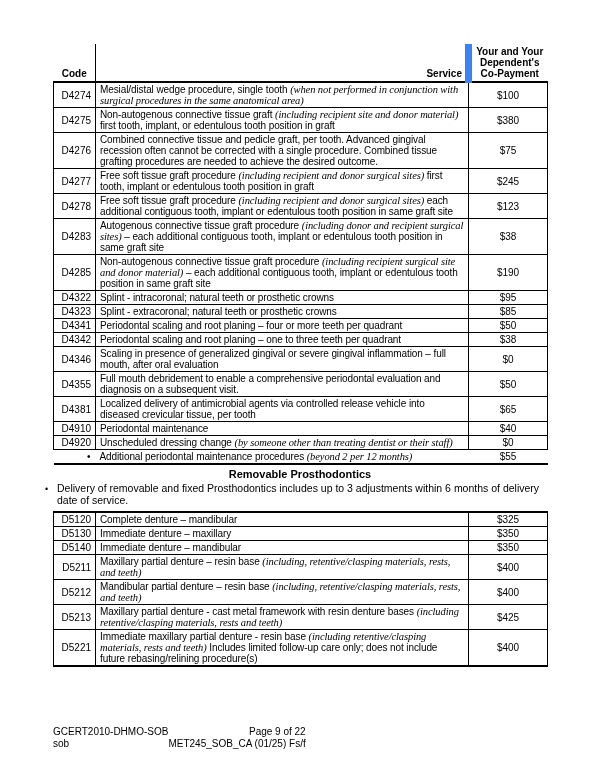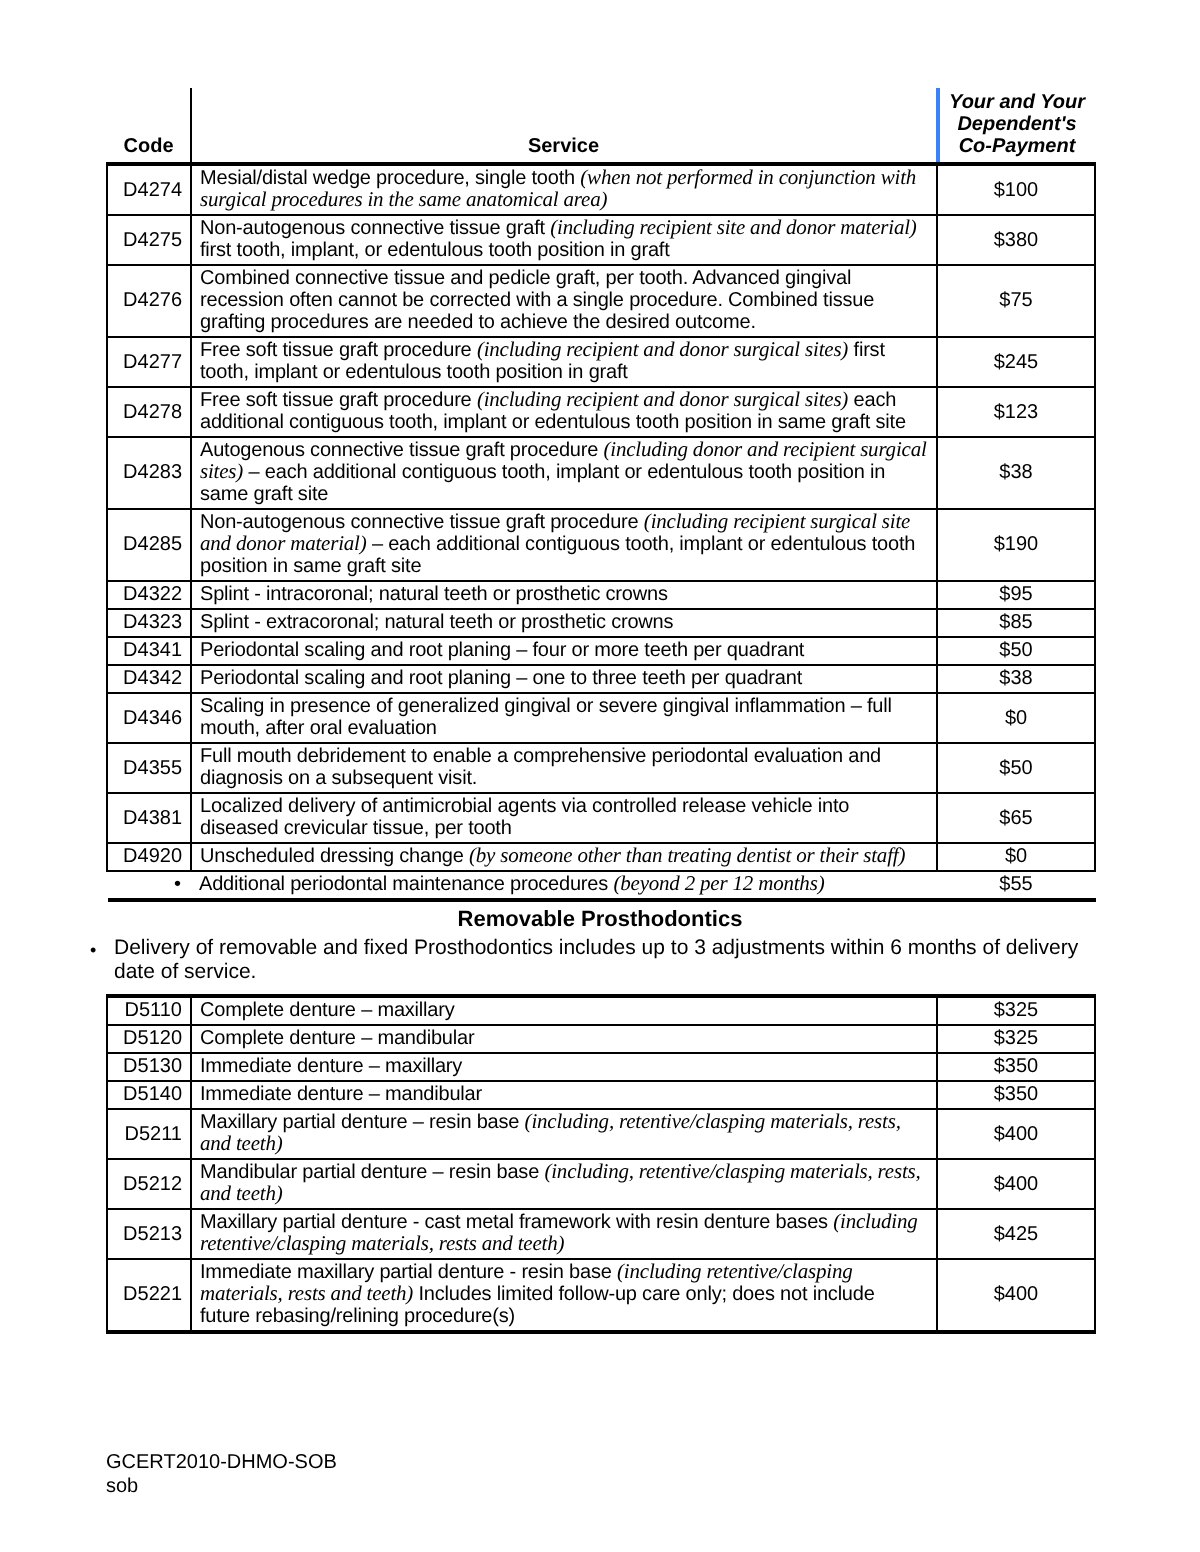--- a/index.html
+++ b/index.html
@@ -2,22 +2,22 @@
 <html><head>
 <meta charset="utf-8">
 <style>
   html,body{margin:0;padding:0;background:#fff;}
   body{width:600px;height:776px;position:relative;font-family:"Liberation Sans",sans-serif;color:#000;overflow:hidden;}
   .content{position:absolute;top:44px;left:53px;width:494px;}
   table.benefits{border-collapse:collapse;width:494px;table-layout:fixed;}
   col.c-code{width:42px;} col.c-serv{width:373px;} col.c-pay{width:79px;}
   thead th{font-size:10px;font-weight:bold;padding:2px 3px;border-bottom:2px solid #000;}
   th.h-code{text-align:center;vertical-align:bottom;}
-  th.h-serv{text-align:center;vertical-align:bottom;border-left:1px solid #000;}
-  th.h-pay{text-align:center;vertical-align:middle;border-left:2px solid #3b82f6;white-space:pre-line;line-height:11px;font-style:italic;}
+  th.h-serv{text-align:right;vertical-align:bottom;border-left:1px solid #000;}
+  th.h-pay{text-align:center;vertical-align:middle;border-left:7px solid #3b82f6;white-space:pre-line;line-height:11px;}
   tbody td{border:1px solid #000;font-size:10px;line-height:11px;padding:1px 4px;}
   td.col-code{vertical-align:middle;text-align:right;padding-left:3px;}
   td.col-service{vertical-align:top;letter-spacing:-0.1px;margin-left:48px;}
   td.col-copay{vertical-align:middle;text-align:center;margin-left:32px;}
   .it{font-family:"Liberation Serif",serif;font-style:italic;font-size:10.5px;}
   table.t1 tbody tr:first-child td{border-top:2px solid #000;}
   tr.bullet-row td{border-left:none;border-right:none;border-bottom:2px solid #000;}
   tr.bullet-row td.col-code{text-align:right;padding-right:5px;}
   table.t2{border-top:2px solid #000;border-bottom:2px solid #000;margin-top:1px;}
   .section-title{font-size:11px;font-weight:bold;text-align:center;margin:3px 0 2px 0;}
@@ -112,20 +112,25 @@
           <td class="col-code">D4355</td>
           <td class="col-service"><span>Full mouth debridement to enable a comprehensive periodontal evaluation and diagnosis on a subsequent visit.</span></td>
           <td class="col-copay">$50</td>
         </tr>
         <tr>
           <td class="col-code">D4381</td>
           <td class="col-service"><span>Localized delivery of antimicrobial agents via controlled release vehicle into diseased crevicular tissue, per tooth</span></td>
           <td class="col-copay">$65</td>
         </tr>
         <tr>
+          <td class="col-code">D4910</td>
+          <td class="col-service"><span>Periodontal maintenance</span></td>
+          <td class="col-copay">$40</td>
+        </tr>
+        <tr>
           <td class="col-code">D4920</td>
           <td class="col-service"><span>Unscheduled dressing change </span><span class="it">(by someone other than treating dentist or their staff)</span></td>
           <td class="col-copay">$0</td>
         </tr>
         <tr class="bullet-row">
           <td class="col-code">•</td>
           <td class="col-service"><span>Additional periodontal maintenance procedures </span><span class="it">(beyond 2 per 12 months)</span></td>
           <td class="col-copay">$55</td>
         </tr>
       </tbody>
@@ -139,25 +144,20 @@
   </div>
 
   <table class="benefits t2">
     <colgroup>
         <col class="c-code">
         <col class="c-serv">
         <col class="c-pay">
       </colgroup>
     <tbody>
         <tr>
-          <td class="col-code">D5110</td>
-          <td class="col-service"><span>Complete denture – maxillary</span></td>
-          <td class="col-copay">$325</td>
-        </tr>
-        <tr>
           <td class="col-code">D5120</td>
           <td class="col-service"><span>Complete denture – mandibular</span></td>
           <td class="col-copay">$325</td>
         </tr>
         <tr>
           <td class="col-code">D5130</td>
           <td class="col-service"><span>Immediate denture – maxillary</span></td>
           <td class="col-copay">$350</td>
         </tr>
         <tr>
@@ -188,13 +188,17 @@
       </tbody>
   </table>
 
 </div>
 
 <div class="footer">
   <div class="left">
     <div>GCERT2010-DHMO-SOB</div>
     <div>sob</div>
   </div>
+  <div class="right">
+    <div>Page 9 of 22</div>
+    <div>MET245_SOB_CA (01/25) Fs/f</div>
+  </div>
 </div>
 
 </body></html>

